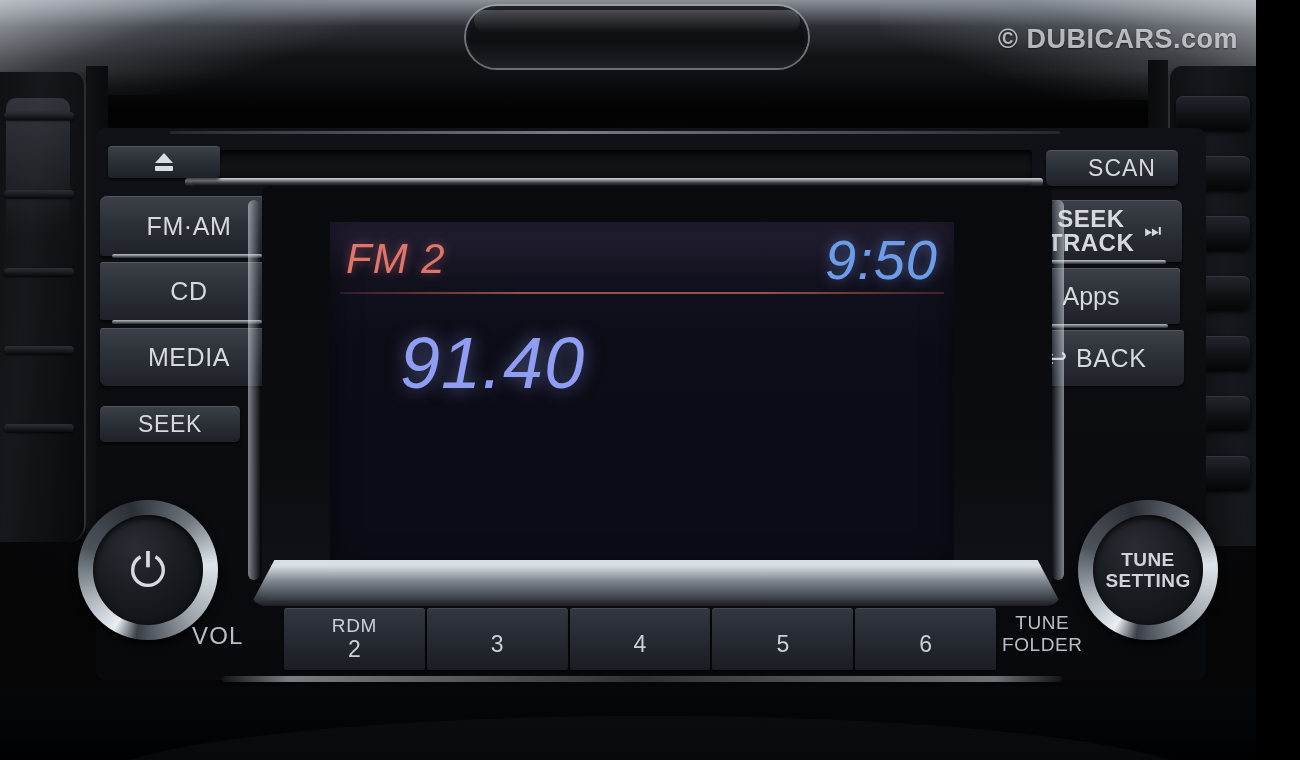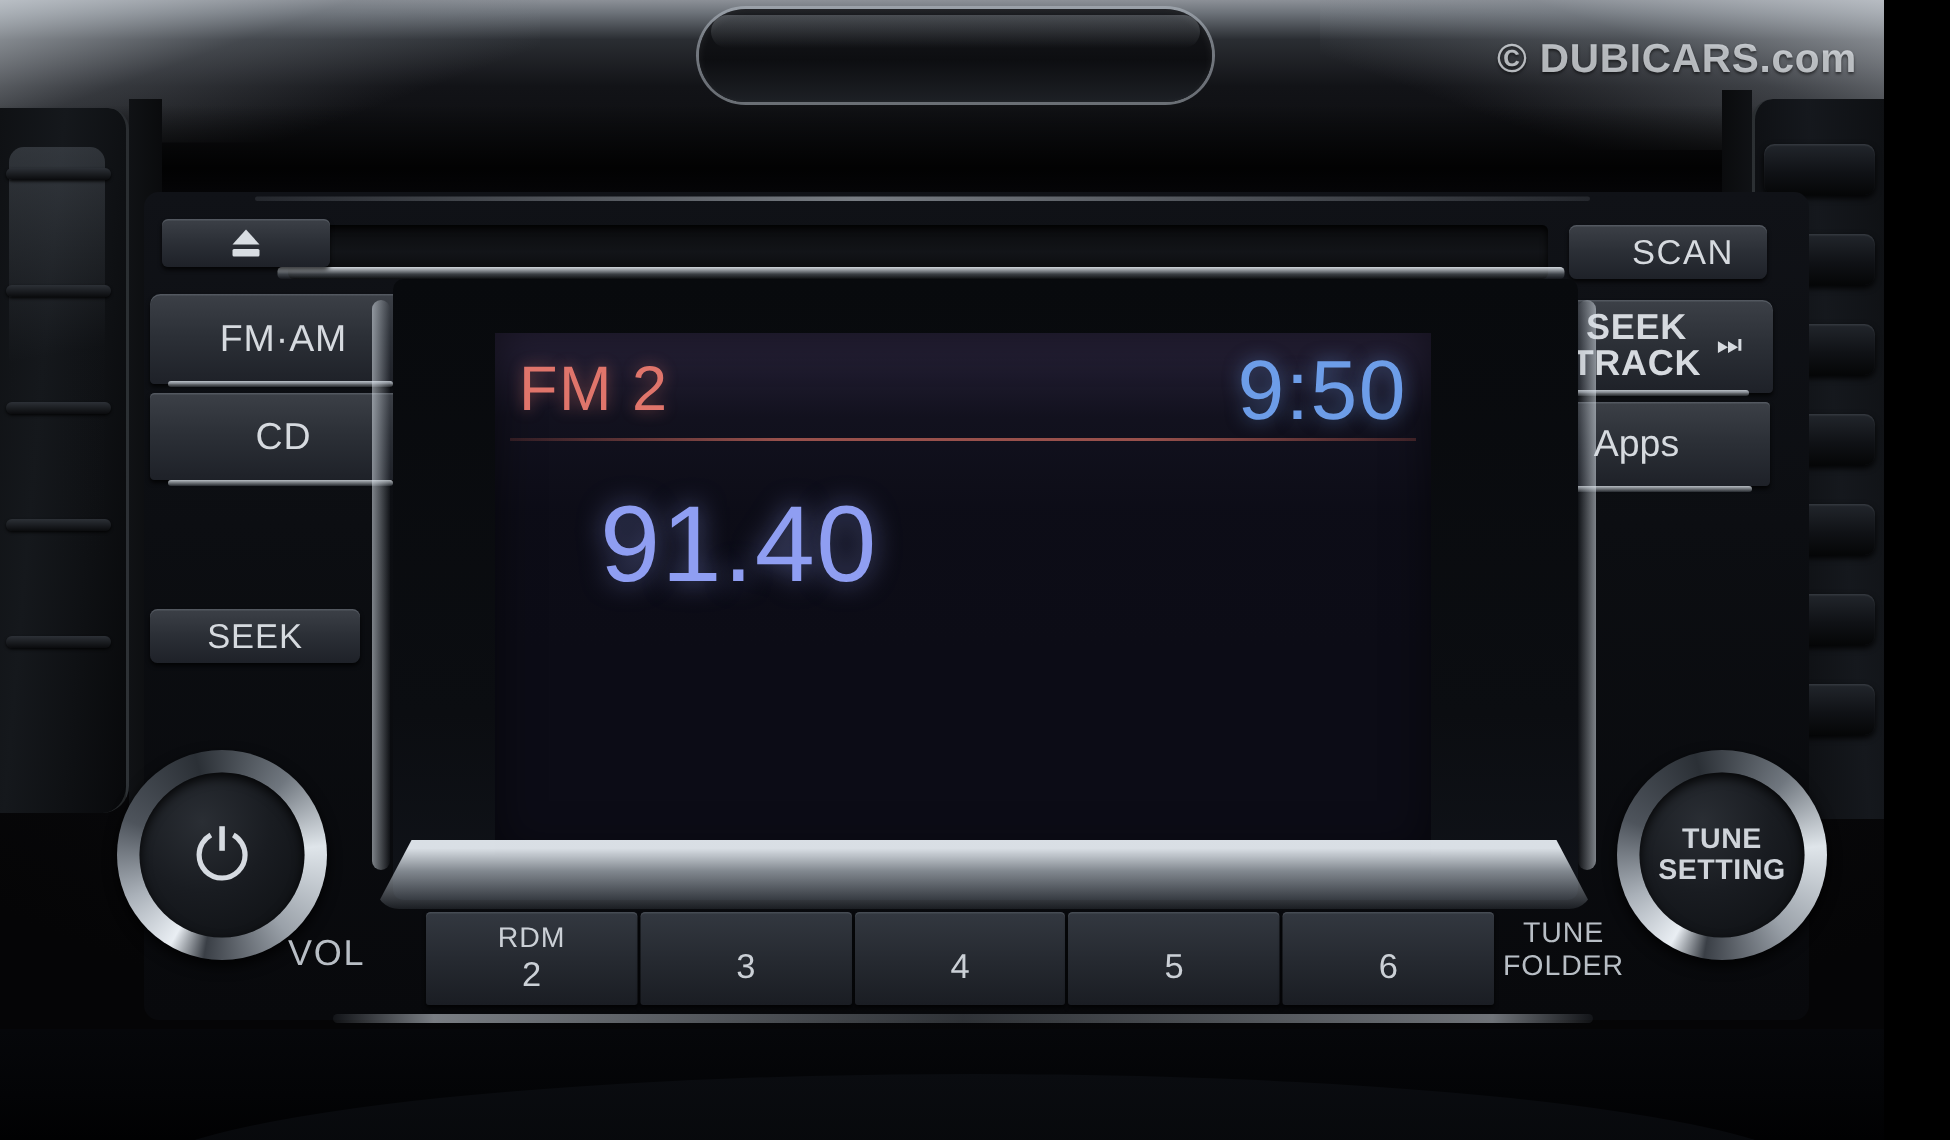--- a/index.html
+++ b/index.html
@@ -195,20 +195,21 @@
     background:linear-gradient(270deg, rgba(220,228,236,.55), rgba(60,66,74,.1));
     border-radius:6px;
   }
   .screen {
     position:absolute; left:330px; top:222px; width:624px; height:348px;
     background:
       linear-gradient(180deg, rgba(62,52,86,.55) 0%, rgba(28,26,44,.38) 16%, rgba(16,16,28,.18) 34%, rgba(10,10,18,0) 60%),
       #0c0c16;
     overflow:hidden;
     box-shadow:inset 0 0 30px rgba(0,0,0,.55);
+    font-style:italic;
   }
   .screen-statusbar {
     position:absolute; left:0; top:6px; width:624px; height:62px;
     display:flex; align-items:center; justify-content:space-between;
     padding:0 16px;
   }
   .band-label {
     font-size:42px; font-weight:500; letter-spacing:1px;
     color:#e0756b;
     text-shadow:0 0 10px rgba(224,117,107,.45);
@@ -348,20 +349,23 @@
   <div class="btn" id="btn-fmam">
     <span>FM·AM</span>
   </div>
   <div class="btn-sep" id="sep-fmam"></div>
 
   <div class="btn" id="btn-cd">
     <span>CD</span>
   </div>
   <div class="btn-sep" id="sep-cd"></div>
 
+  <div class="btn" id="btn-media">
+    <span>MEDIA</span>
+  </div>
 
   <div class="btn" id="btn-disp">
     <span>SEEK</span>
   </div>
 
   <div class="btn small" id="btn-scan">
     <span>SCAN</span>
   </div>
 
   <div class="btn" id="btn-seek">
@@ -374,20 +378,26 @@
       <span class="seek-glyph">⏭</span>
     </span>
   </div>
   <div class="btn-sep" id="sep-seek"></div>
 
   <div class="btn" id="btn-apps">
     <span>Apps</span>
   </div>
   <div class="btn-sep" id="sep-apps"></div>
 
+  <div class="btn" id="btn-back">
+    <span class="back-inner">
+      <span class="back-arrow">↩</span>
+      <span>BACK</span>
+    </span>
+  </div>
 
   <div class="screen-bezel"></div>
   <div class="screen-chrome-l"></div>
   <div class="screen-chrome-r"></div>
 
   <div class="screen">
     <div class="screen-statusbar">
       <span class="band-label">FM 2</span>
       <span class="clock">9:50</span>
     </div>

